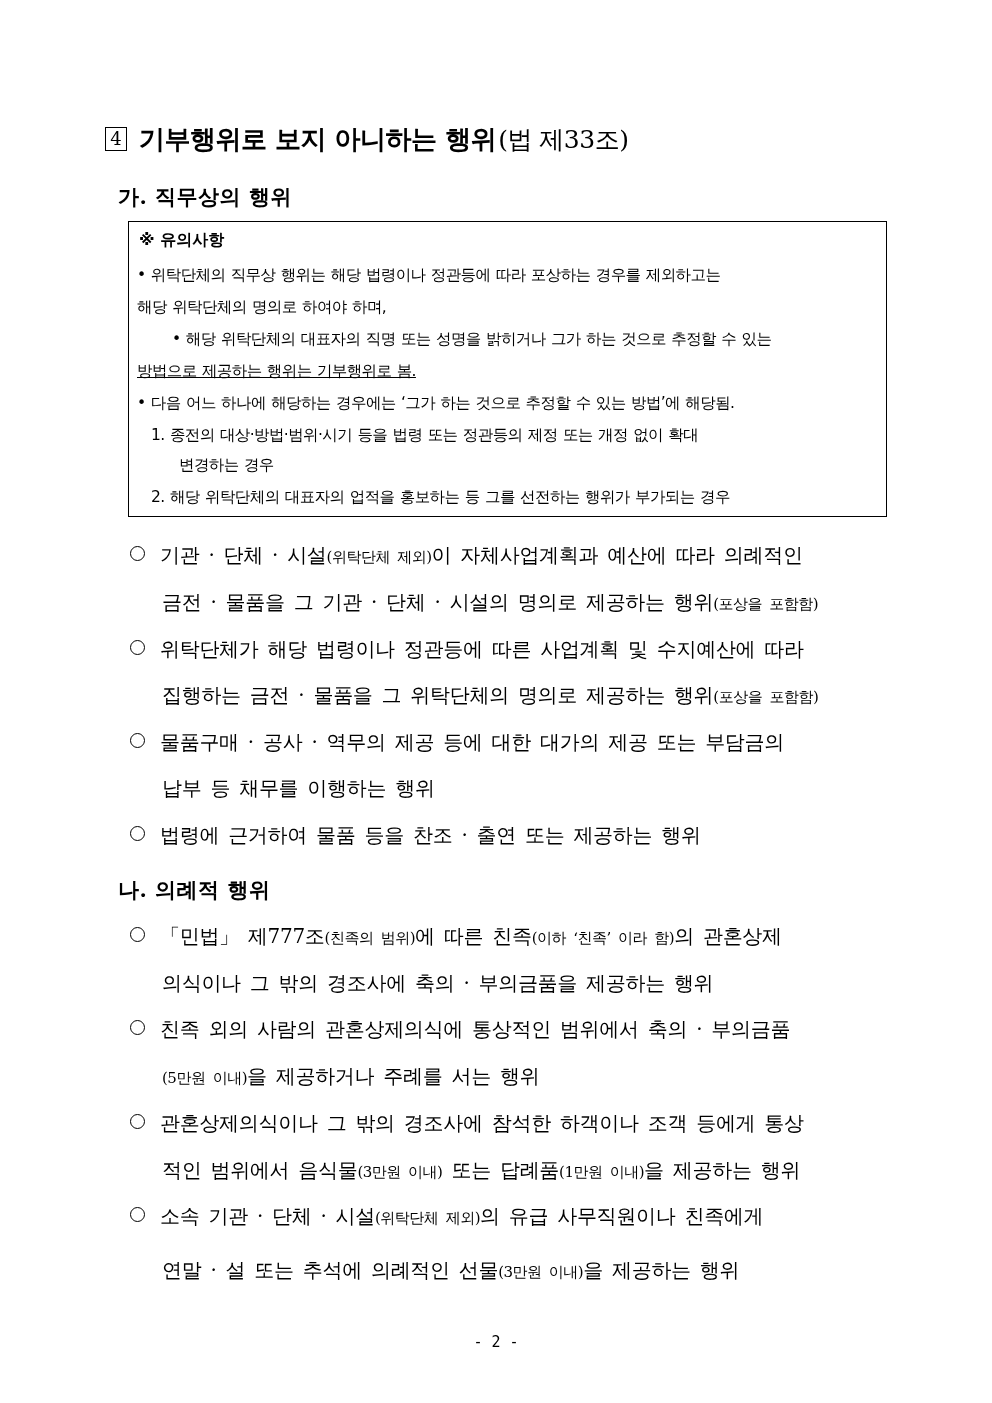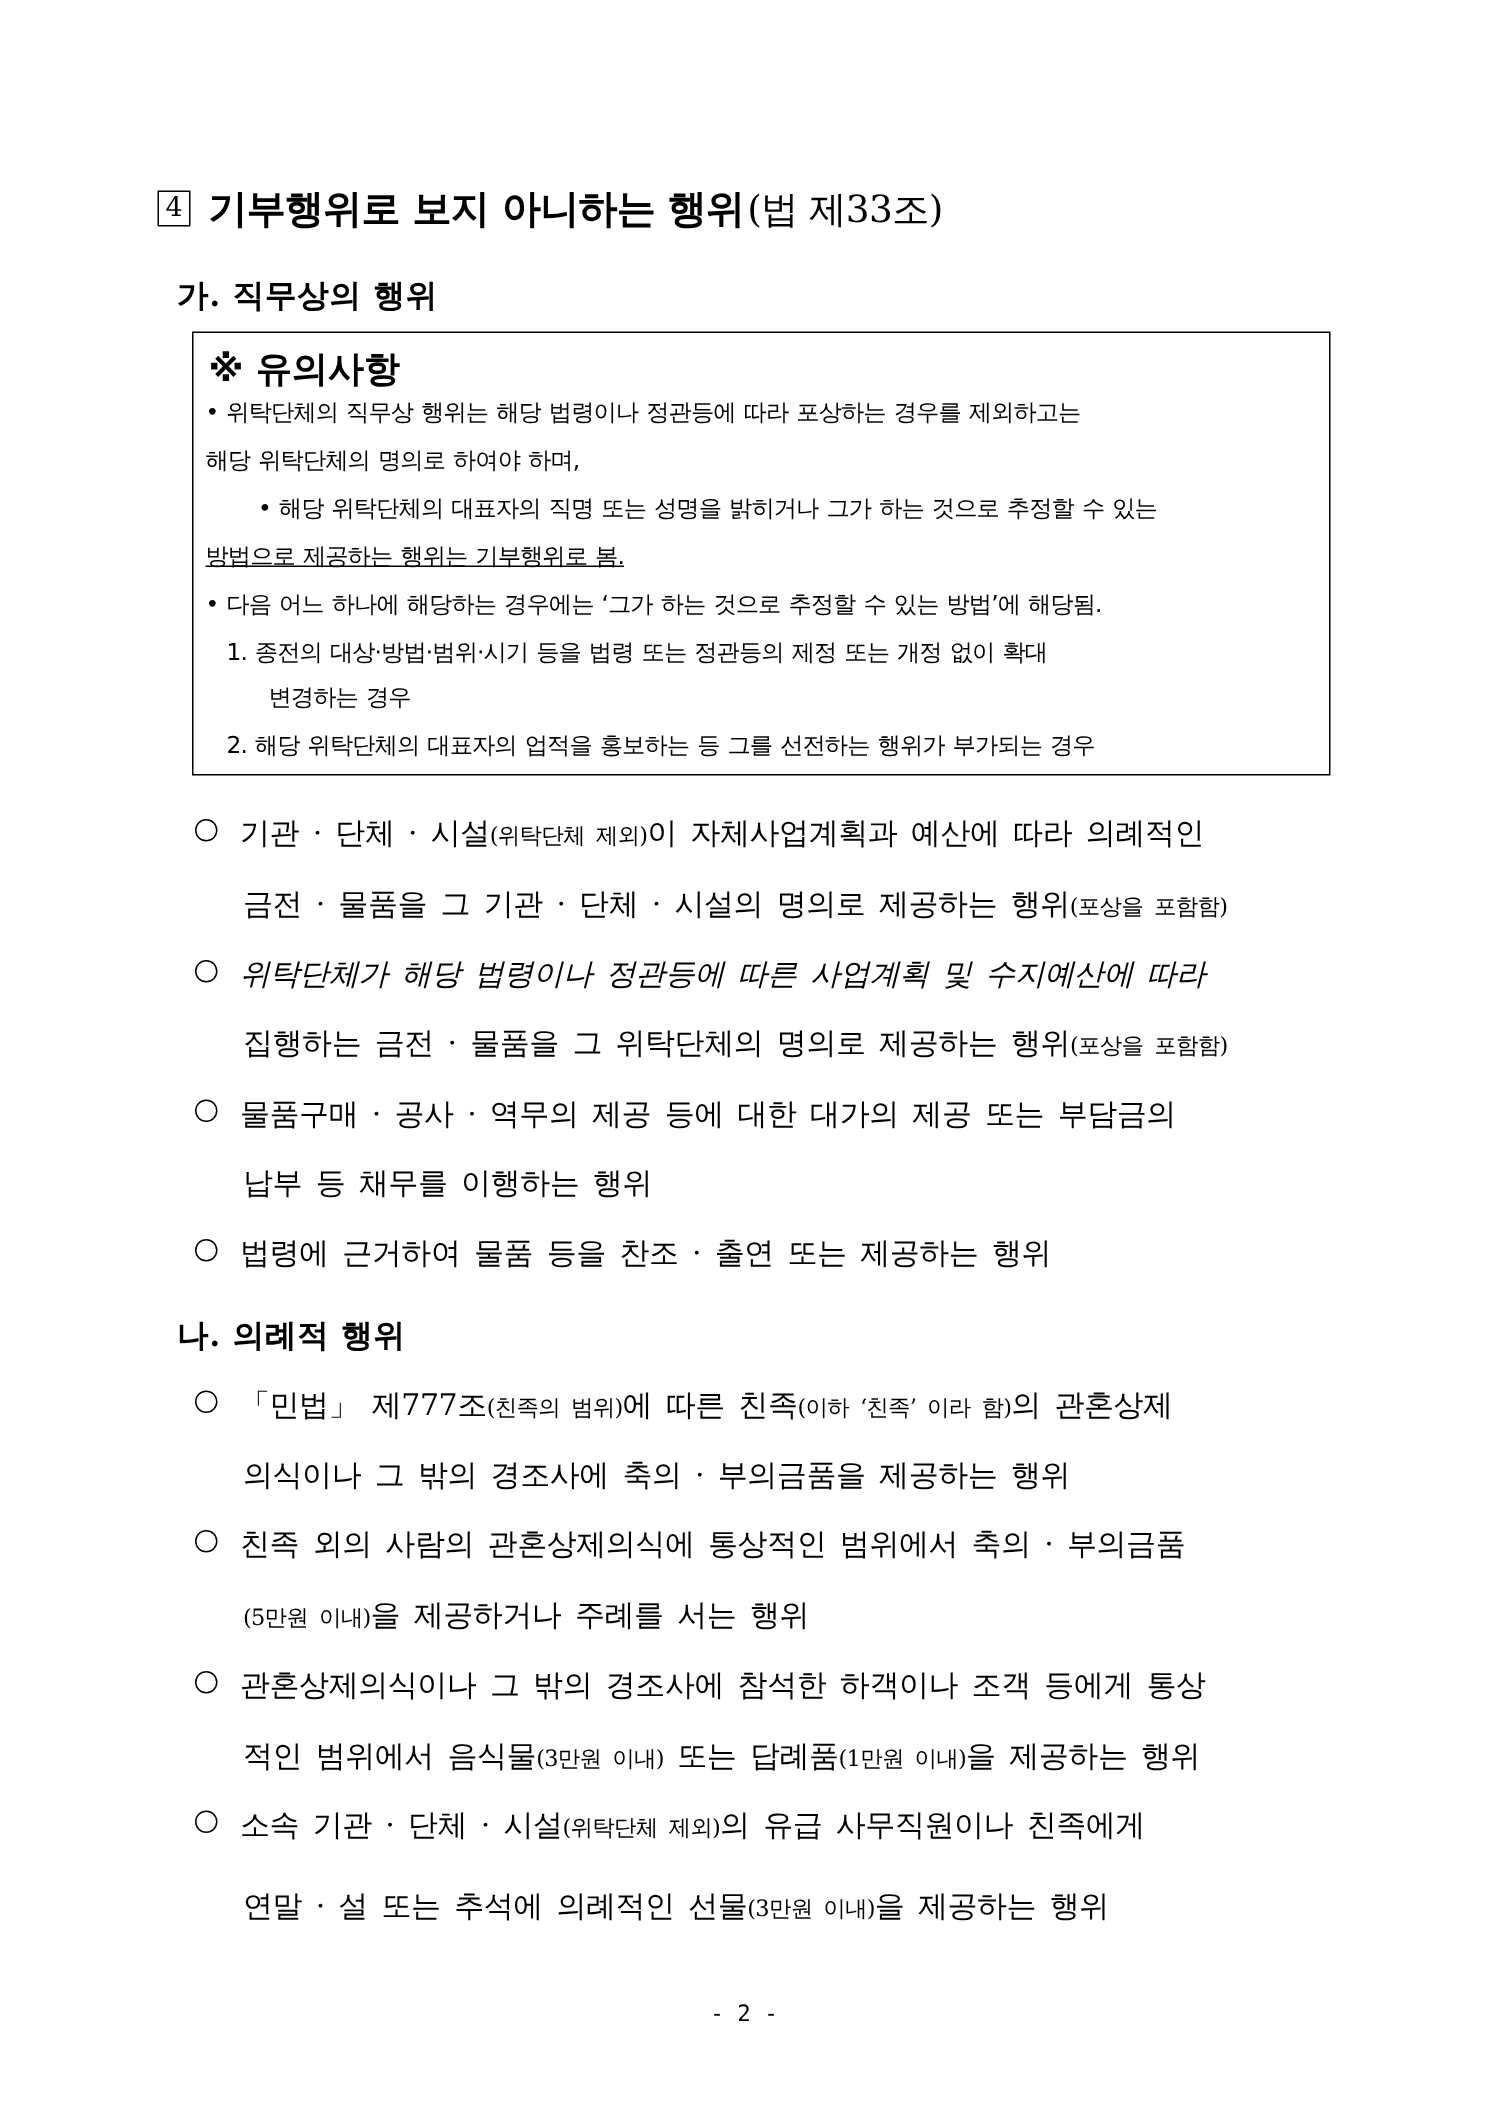--- a/index.html
+++ b/index.html
@@ -31,21 +31,21 @@
       position: absolute; left: 118px; font-family: "DejaVu Serif", serif;
       font-size: 21px; font-weight: bold; white-space: nowrap; letter-spacing: 0.5px;
     }
 
     .notice-box {
       position: absolute; left: 128px; top: 221px; width: 759px; height: 296px;
       border: 1.3px solid #000; box-sizing: border-box;
       font-family: "DejaVu Sans", sans-serif;
     }
     .notice-box .nb-title {
-      position: absolute; left: 10px; top: 8px; font-size: 24px; font-weight: bold;
+      position: absolute; left: 10px; top: 8px; font-size: 16px; font-weight: bold;
       white-space: nowrap;
     }
     .notice-box .nb-line {
       position: absolute; left: 8px; font-size: 15.5px; white-space: nowrap;
       letter-spacing: -0.6px; word-spacing: 1px;
     }
     .notice-box .indent { left: 8px; }
     .notice-box .num-indent { left: 22px; }
     .notice-box .num-indent2 { left: 50px; }
 
@@ -90,21 +90,21 @@
     <div class="nb-line num-indent" style="top:265px;">2. 해당 위탁단체의 대표자의 업적을 홍보하는 등 그를 선전하는 행위가 부가되는 경우</div>
   </div>
 
   <div class="item-line" style="top:542px;">
     <span class="bullet-circle"></span><span>기관 · 단체 · 시설</span><span class="small">(위탁단체 제외)</span><span>이 자체사업계획과 예산에 따라 의례적인</span>
   </div>
   <div class="item-line cont" style="top:589px;">
     <span>금전 · 물품을 그 기관 · 단체 · 시설의 명의로 제공하는 행위</span><span class="small">(포상을 포함함)</span>
   </div>
 
-  <div class="item-line" style="top:636px;font-style:italic;">
+  <div class="item-line" style="top:636px;">
     <span class="bullet-circle"></span><span>위탁단체가 해당 법령이나 정관등에 따른 사업계획 및 수지예산에 따라</span>
   </div>
   <div class="item-line cont" style="top:682px;">
     <span>집행하는 금전 · 물품을 그 위탁단체의 명의로 제공하는 행위</span><span class="small">(포상을 포함함)</span>
   </div>
 
   <div class="item-line" style="top:729px;">
     <span class="bullet-circle"></span><span>물품구매 · 공사 · 역무의 제공 등에 대한 대가의 제공 또는 부담금의</span>
   </div>
   <div class="item-line cont" style="top:775px;">

